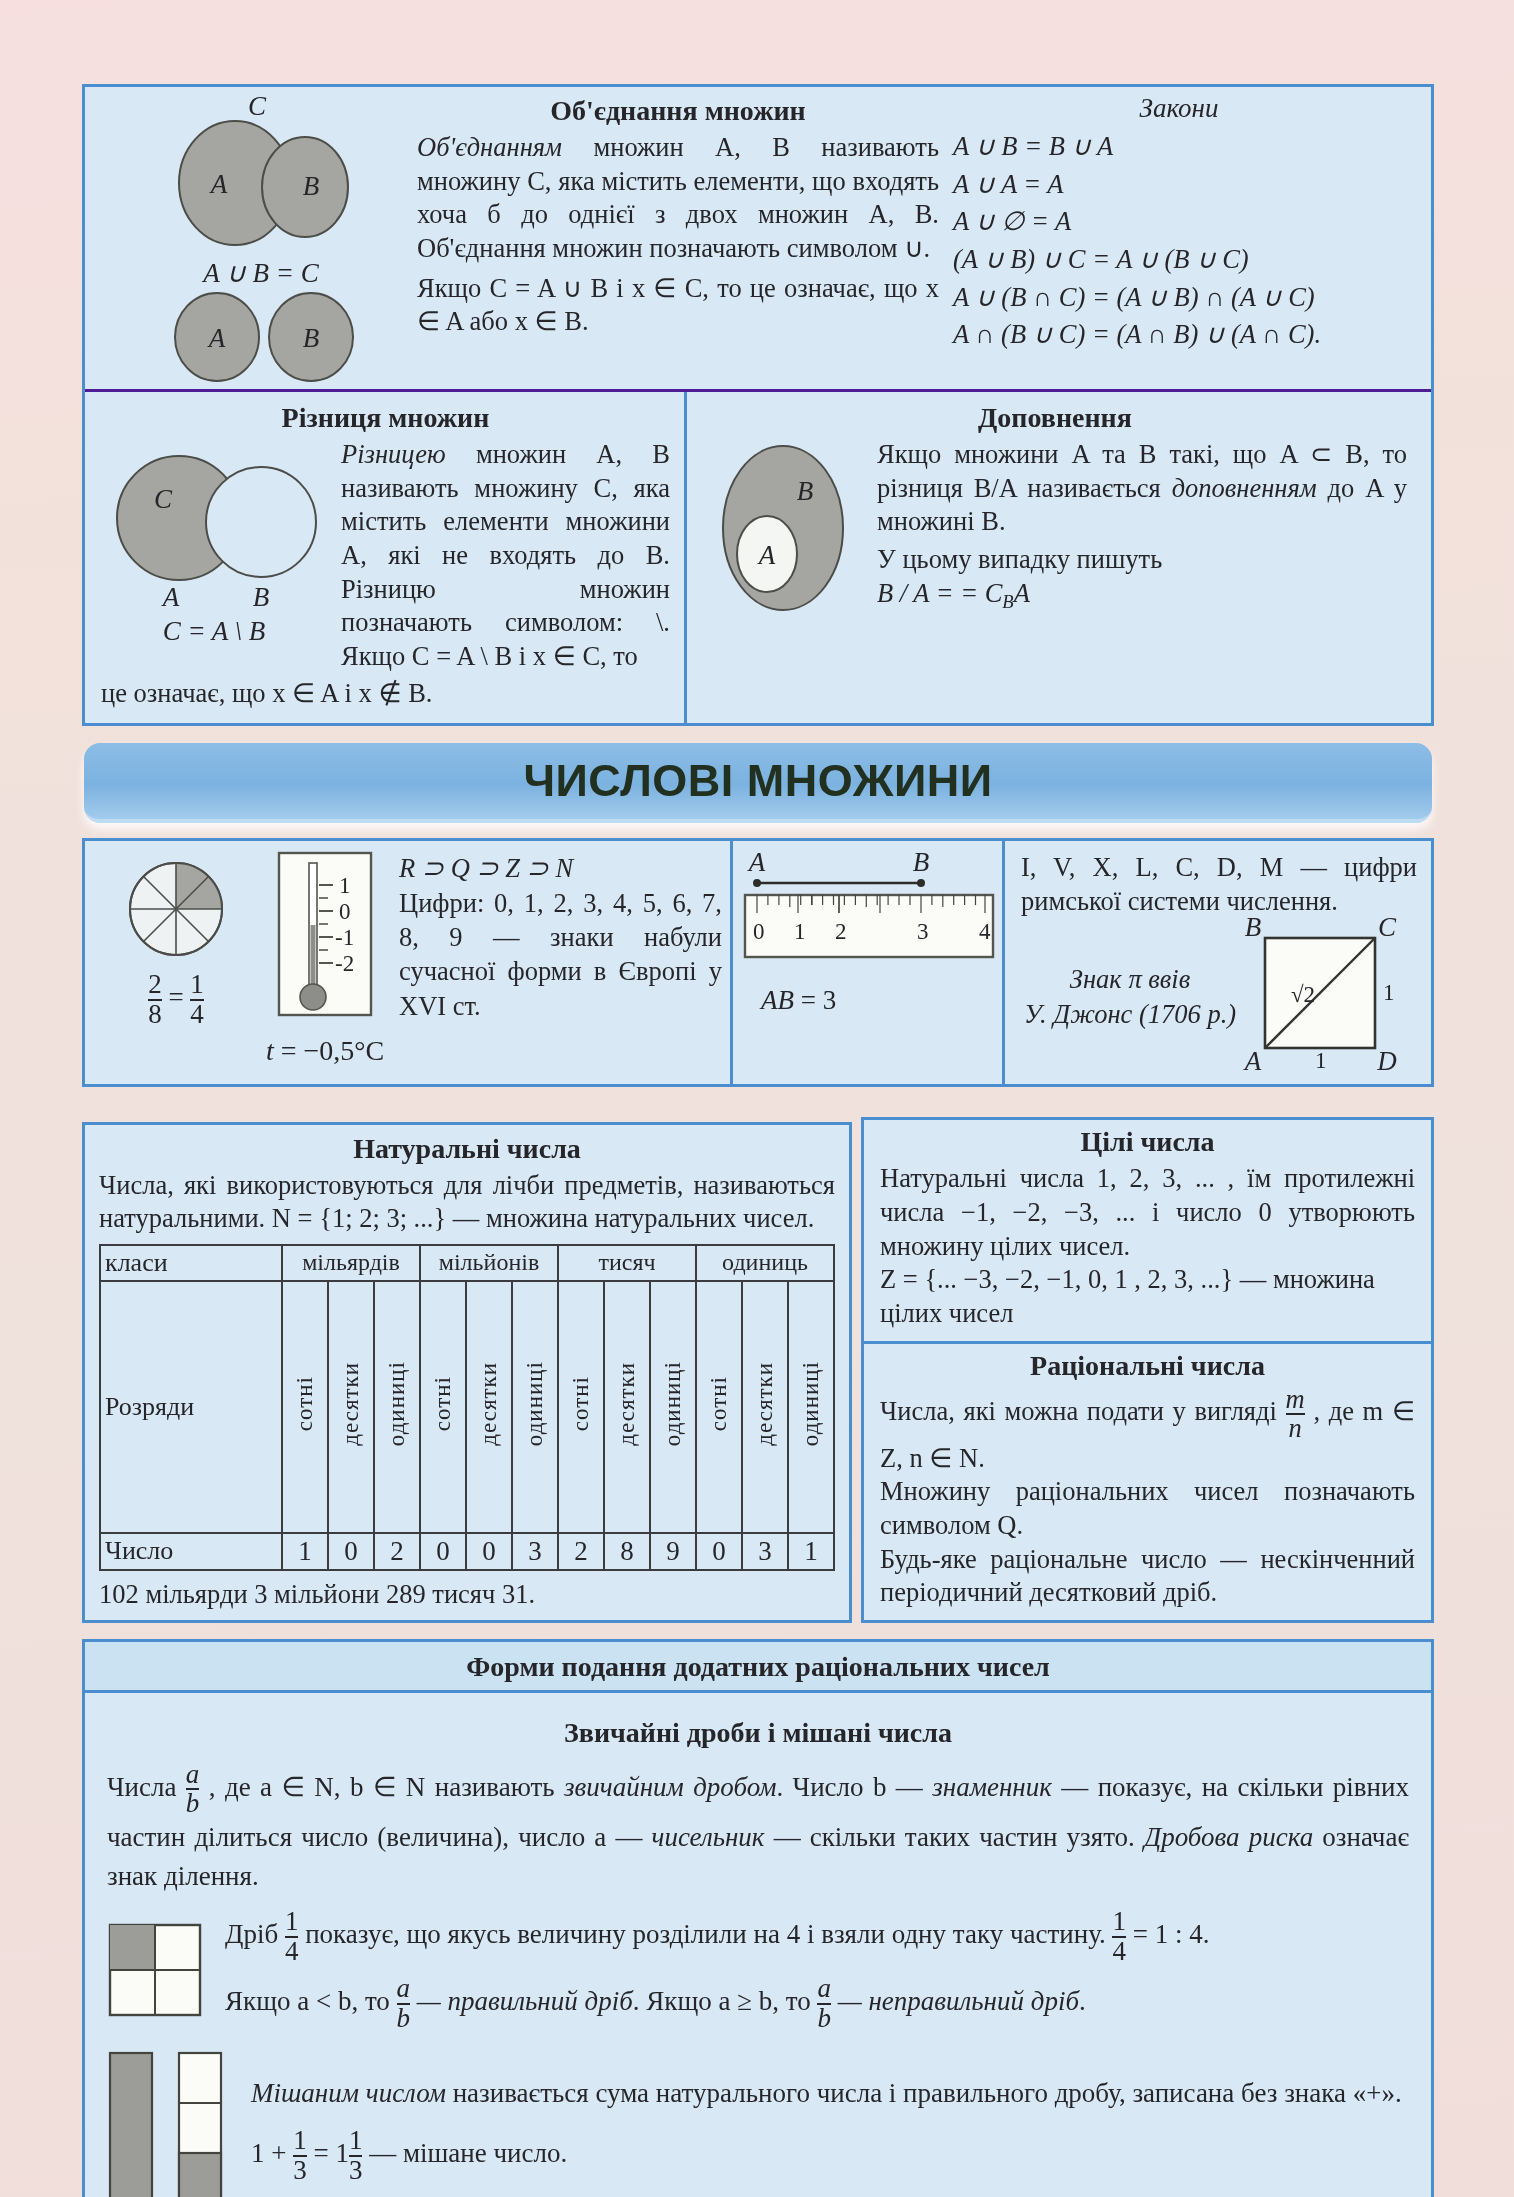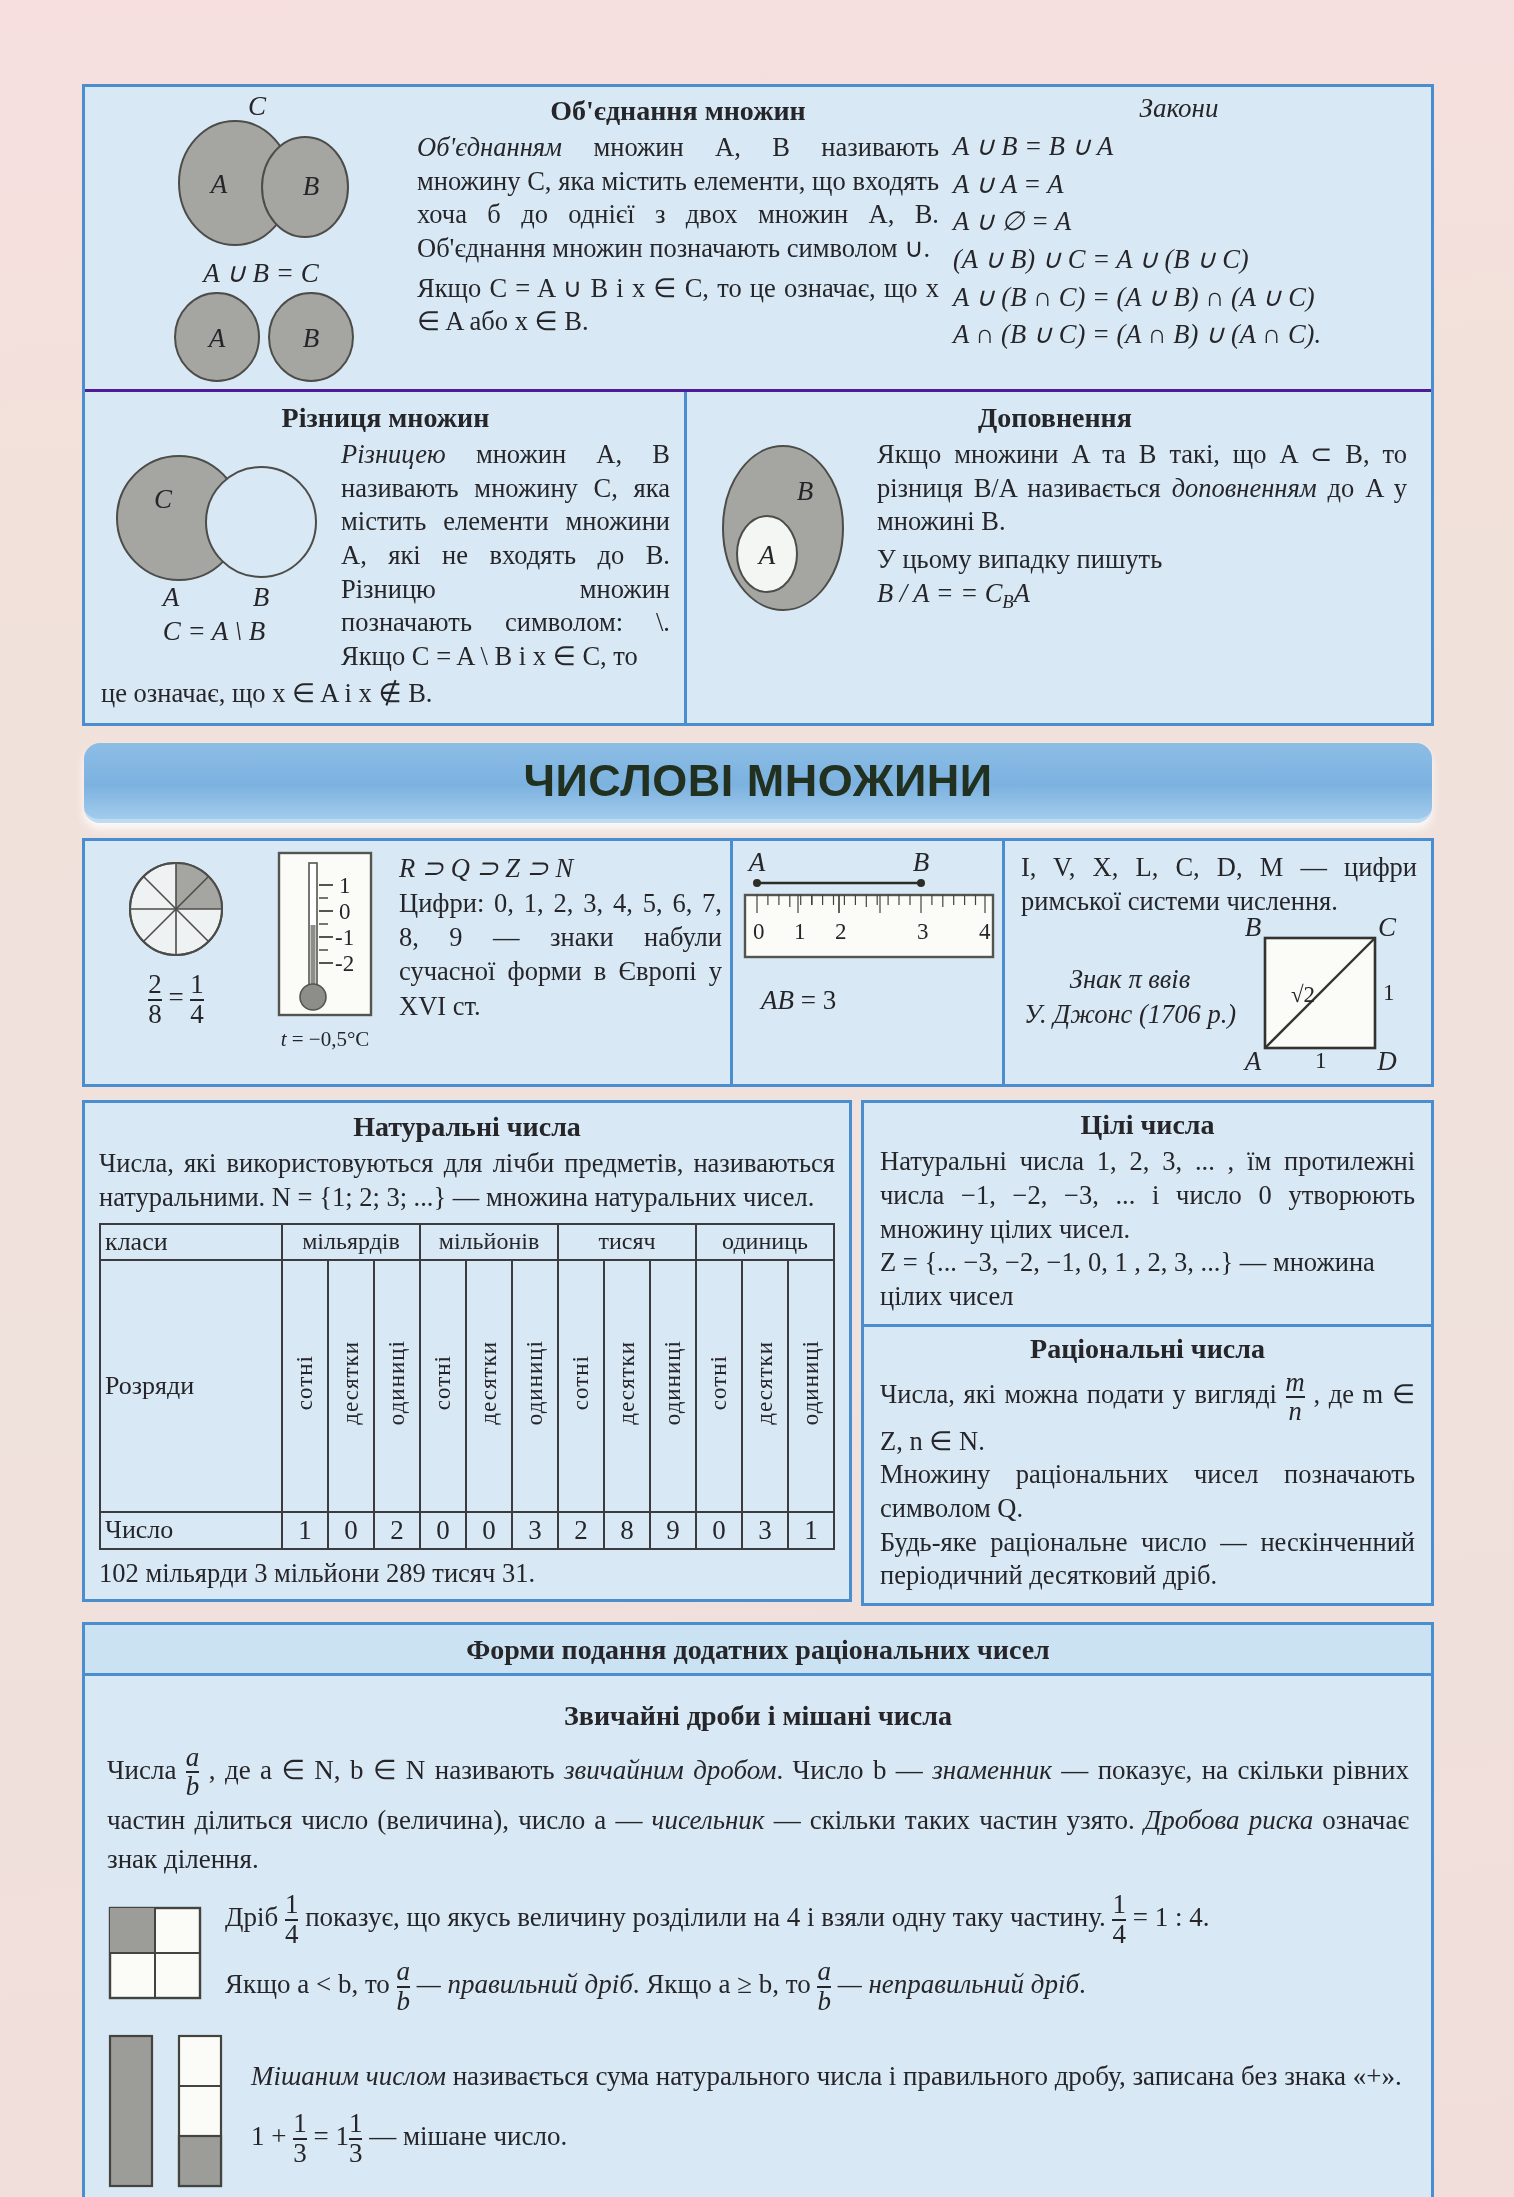--- a/index.html
+++ b/index.html
@@ -45,28 +45,28 @@
   .numcell1 { width:648px; border-right:3px solid #4a8ecf; display:flex; padding:10px 8px 8px 16px; gap:10px; box-sizing:border-box; }
   .numcell2 { width:272px; border-right:3px solid #4a8ecf; padding:12px 4px 8px 8px; box-sizing:border-box; }
   .numcell3 { flex:1; padding:10px 14px 8px 16px; }
   .piecol { width:150px; text-align:center; }
   .thermcol { width:128px; text-align:center; }
   .numtext { flex:1; font-size:26.5px; line-height:1.3; text-align:justify; }
   .frac { display:inline-flex; flex-direction:column; vertical-align:middle; text-align:center; line-height:1.02; font-style:italic; }
   .frac.upright { font-style:normal; }
   .frac .den { border-top:2px solid #26262a; }
   .bigfrac { font-size:27px; }
-  .thermcap { font-size:21px; margin-top:0px; }
+  .thermcap { font-size:28px; margin-top:8px; }
   .it { font-style:italic; }
   .rulercap { font-size:27px; margin:2px 0 0 20px; }
   .pirow { display:flex; align-items:center; }
   .pinote { flex:1; text-align:center; font-style:italic; font-size:26.5px; line-height:1.35; }
 
   
-  .midsection { display:flex; gap:9px; margin-top:13px; align-items:flex-start; }
+  .midsection { display:flex; gap:9px; margin-top:30px; align-items:flex-end; }
   .natbox { width:770px; padding:6px 14px 10px; }
   .rightcol { flex:1; display:flex; flex-direction:column; }
   .intbox { padding:4px 16px 10px; }
   .ratbox { margin-top:-3px; flex:1; padding:4px 16px 10px; }
 
   table.placetable { border-collapse:collapse; margin-top:8px; width:100%; }
   .placetable td { border:2.5px solid #3c3c40; text-align:center; font-size:24px; padding:2px 4px; background:transparent; }
   .placetable .lab { text-align:left; font-size:26px; }
   .placetable .rot { height:238px; width:40px; padding:6px 2px; }
   .placetable .rot span { writing-mode:vertical-rl; transform:rotate(180deg); font-size:23px; letter-spacing:1px; }

